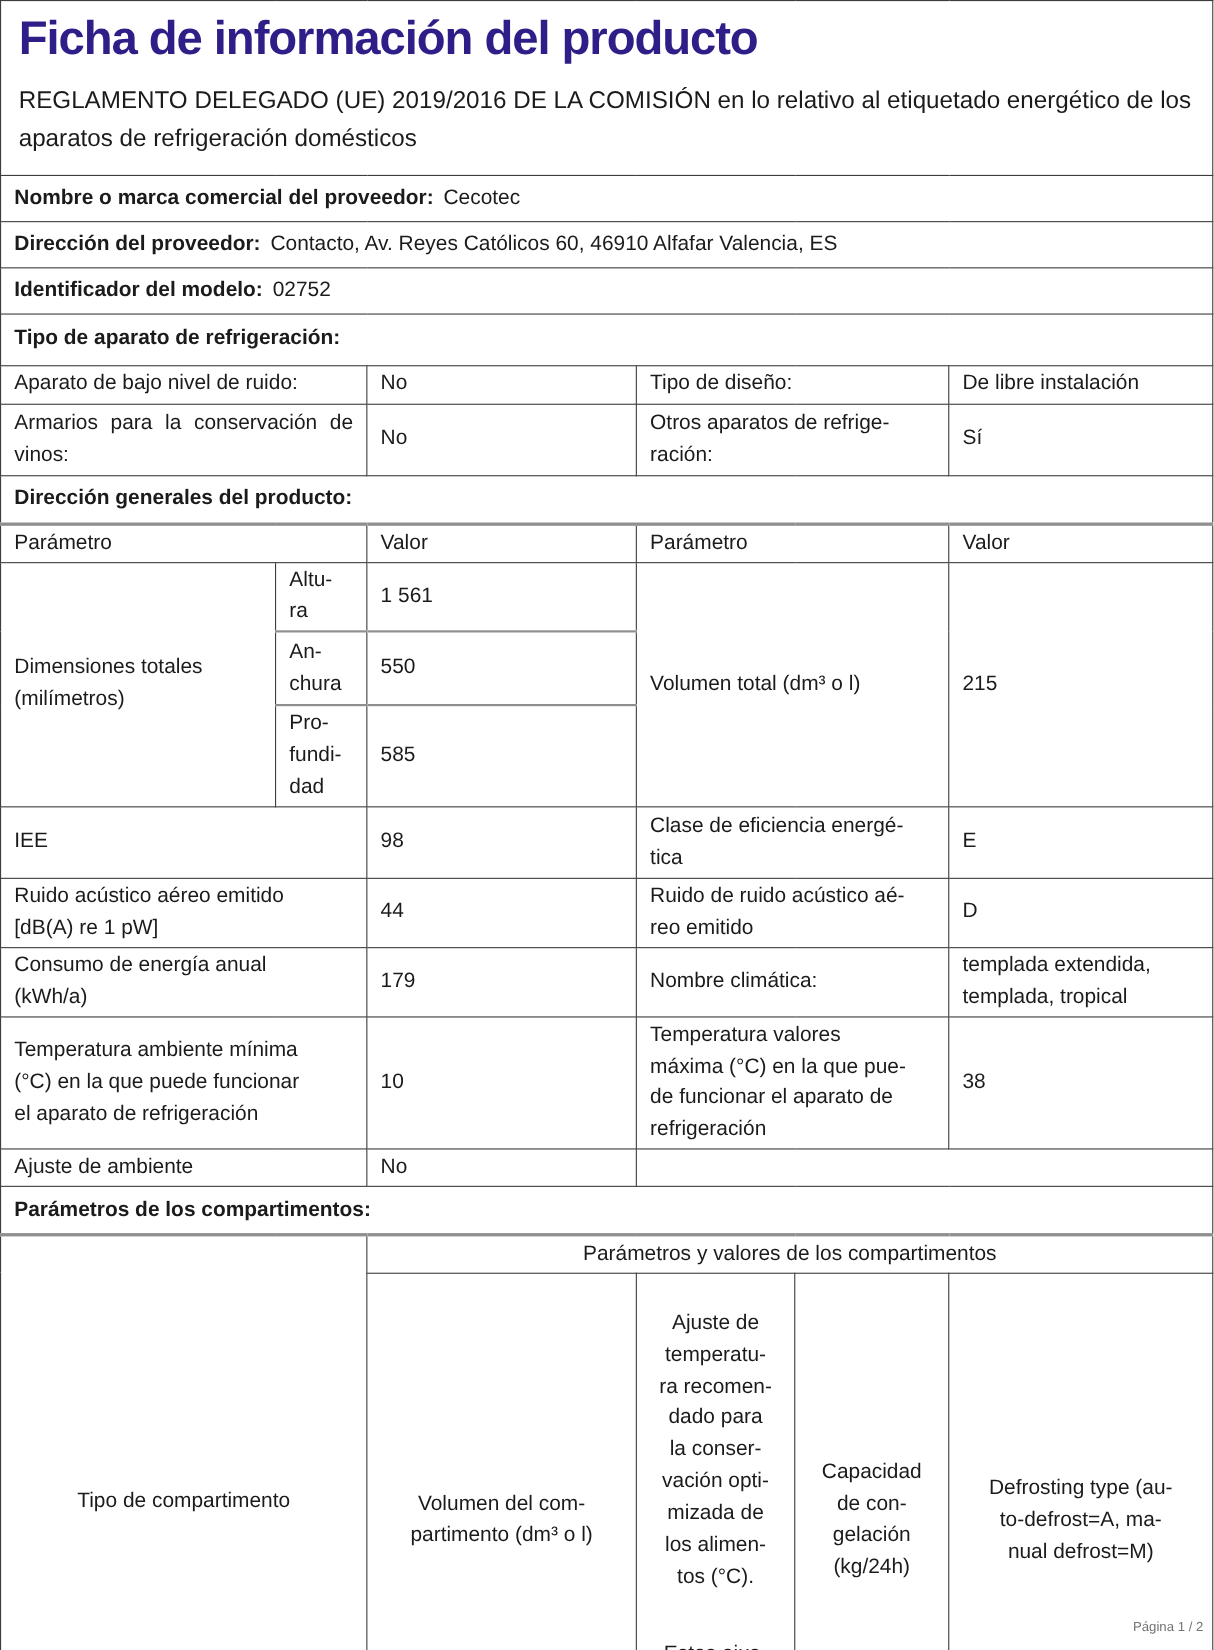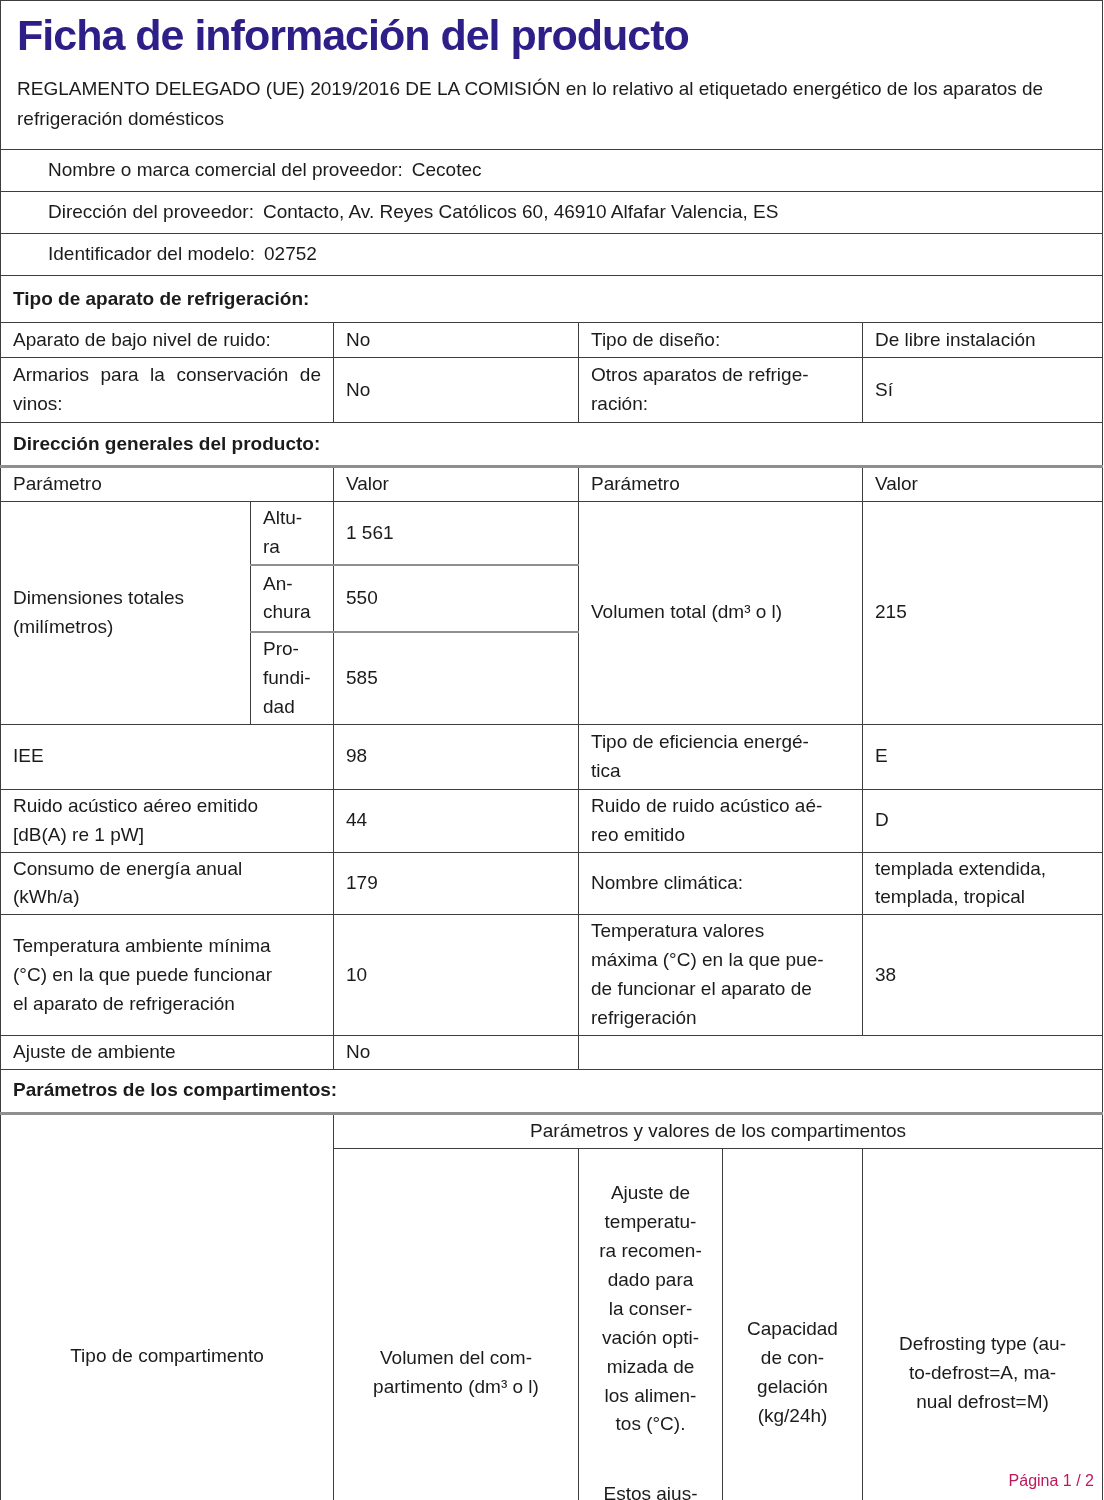--- a/index.html
+++ b/index.html
@@ -37,44 +37,44 @@
   
   tr.r-title td{padding:10px 16px 16px 16px;vertical-align:top;white-space:normal;}
   h1.doc-title{
     margin:0 0 14px 0;
     font-size:43px;
     letter-spacing:-1px;
     font-weight:bold;
     color:var(--title-color);
     line-height:1.15;
   }
-  p.doc-subtitle{margin:0;font-size:19px;line-height:1.55;color:var(--text-color);}
+  p.doc-subtitle{margin:0;font-size:22px;line-height:1.55;color:var(--text-color);}
   
   tr.r-supplier td{white-space:normal;}
-  .lbl-b{font-weight:normal;margin-left:35px;}
+  .lbl-b{font-weight:bold;}
   .val{font-weight:normal;}
   .pair .val{margin-left:9px;}
   
   tr.r-heading td{font-weight:bold;white-space:normal;}
   
   tr.r-colhead td{border-top:3px solid var(--thick-border-color);}
   tr.r-comphead td{border-top:3px solid var(--thick-border-color);}
   tr.r-dim2 td,tr.r-dim3 td{border-top:2px solid var(--thick-border-color);}
   
   tr.r-big td{border-bottom:none;text-align:center;}
   td.center{text-align:center;}
   td.c-mid{vertical-align:middle;}
   .para2{margin-top:12px;}
   
   .footer{
     position:absolute;
     top:1472px;
     right:10px;
-    font-size:16px;
-    color:#be185d;
+    font-size:12px;
+    color:#737373;
   }
 </style>
 </head>
 <body>
 
 <div class="page">
   <table class="doc">
     <colgroup>
       <col style="width:250px">
         <col style="width:83px">
@@ -152,21 +152,21 @@
     <tr class="r-dim3" style="height:90px">
       <td>Pro-
 fundi-
 dad</td>
       <td>585</td>
     </tr>
 
     <tr style="height:65px">
       <td colspan="2">IEE</td>
       <td>98</td>
-      <td colspan="2">Tipo de eficiencia energé-
+      <td colspan="2">Clase de eficiencia energé-
 tica</td>
       <td>E</td>
     </tr>
     <tr style="height:63px">
       <td colspan="2">Ruido acústico aéreo emitido
 [dB(A) re 1 pW]</td>
       <td>44</td>
       <td colspan="2">Ruido de ruido acústico aé-
 reo emitido</td>
       <td>D</td>

